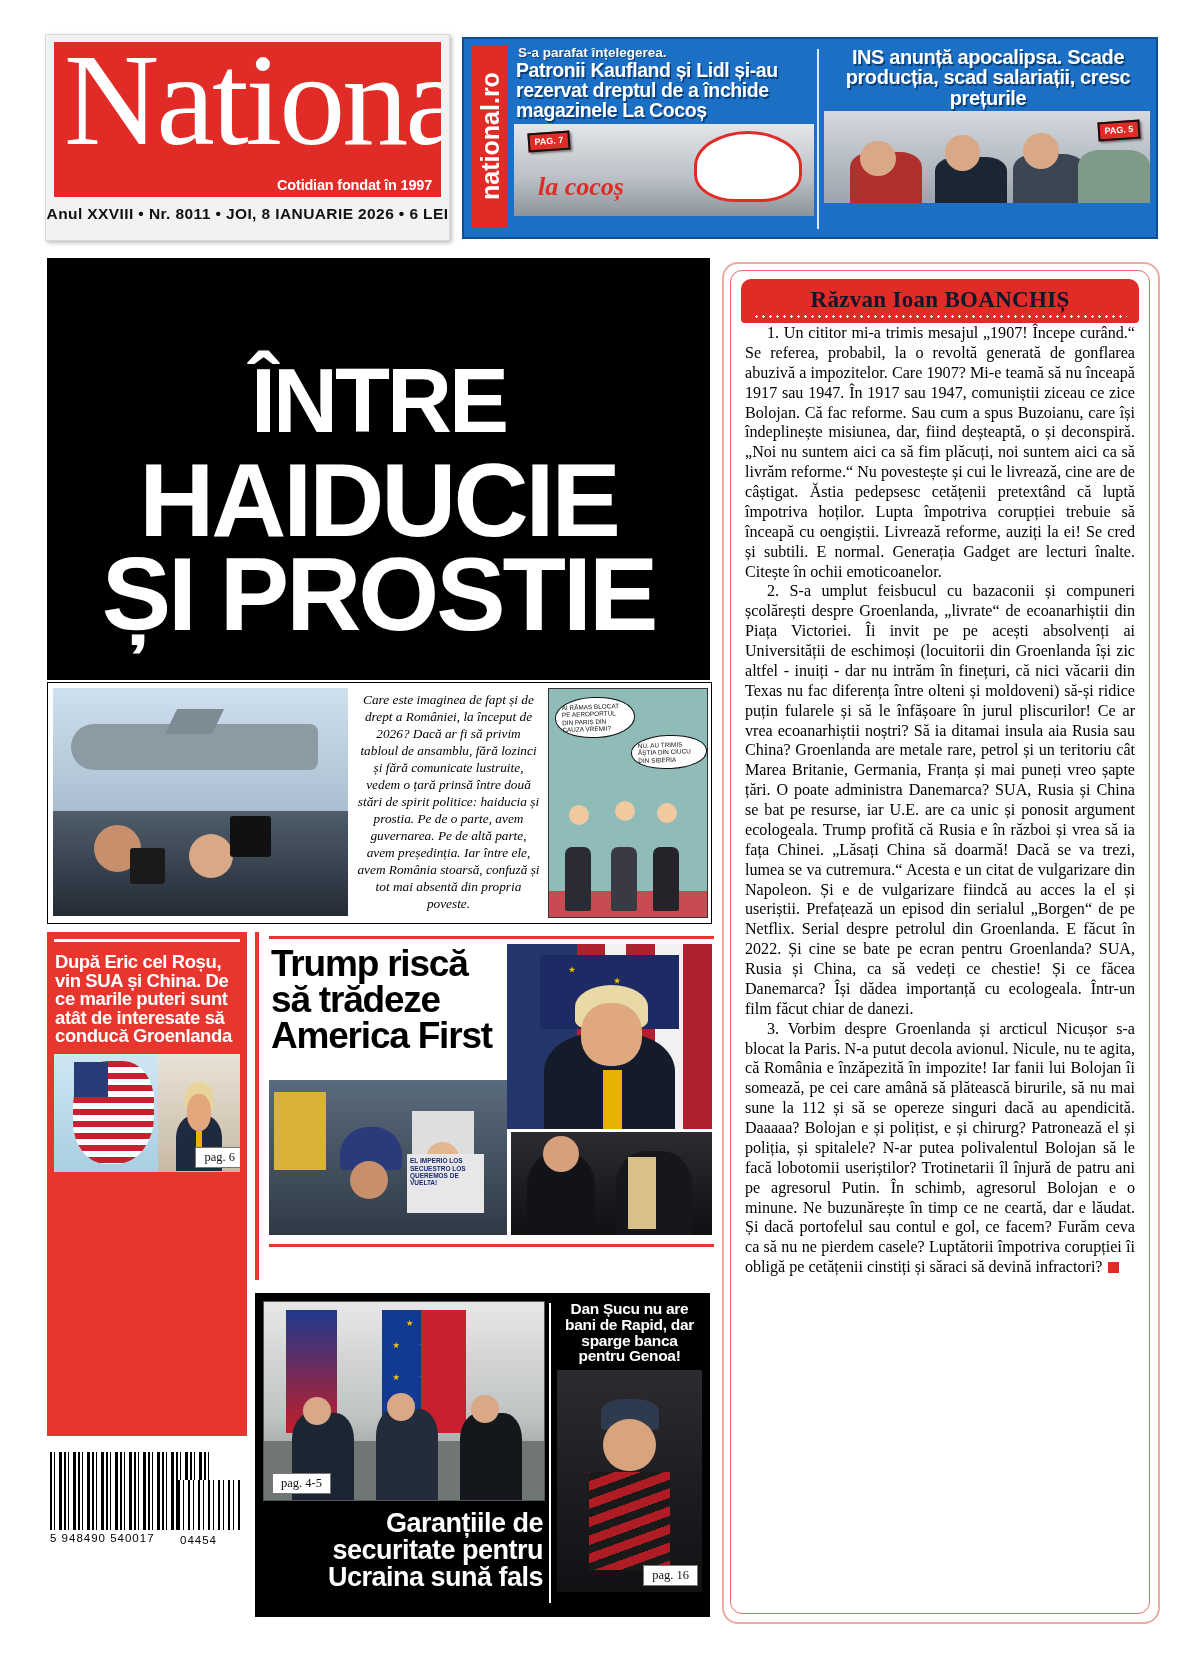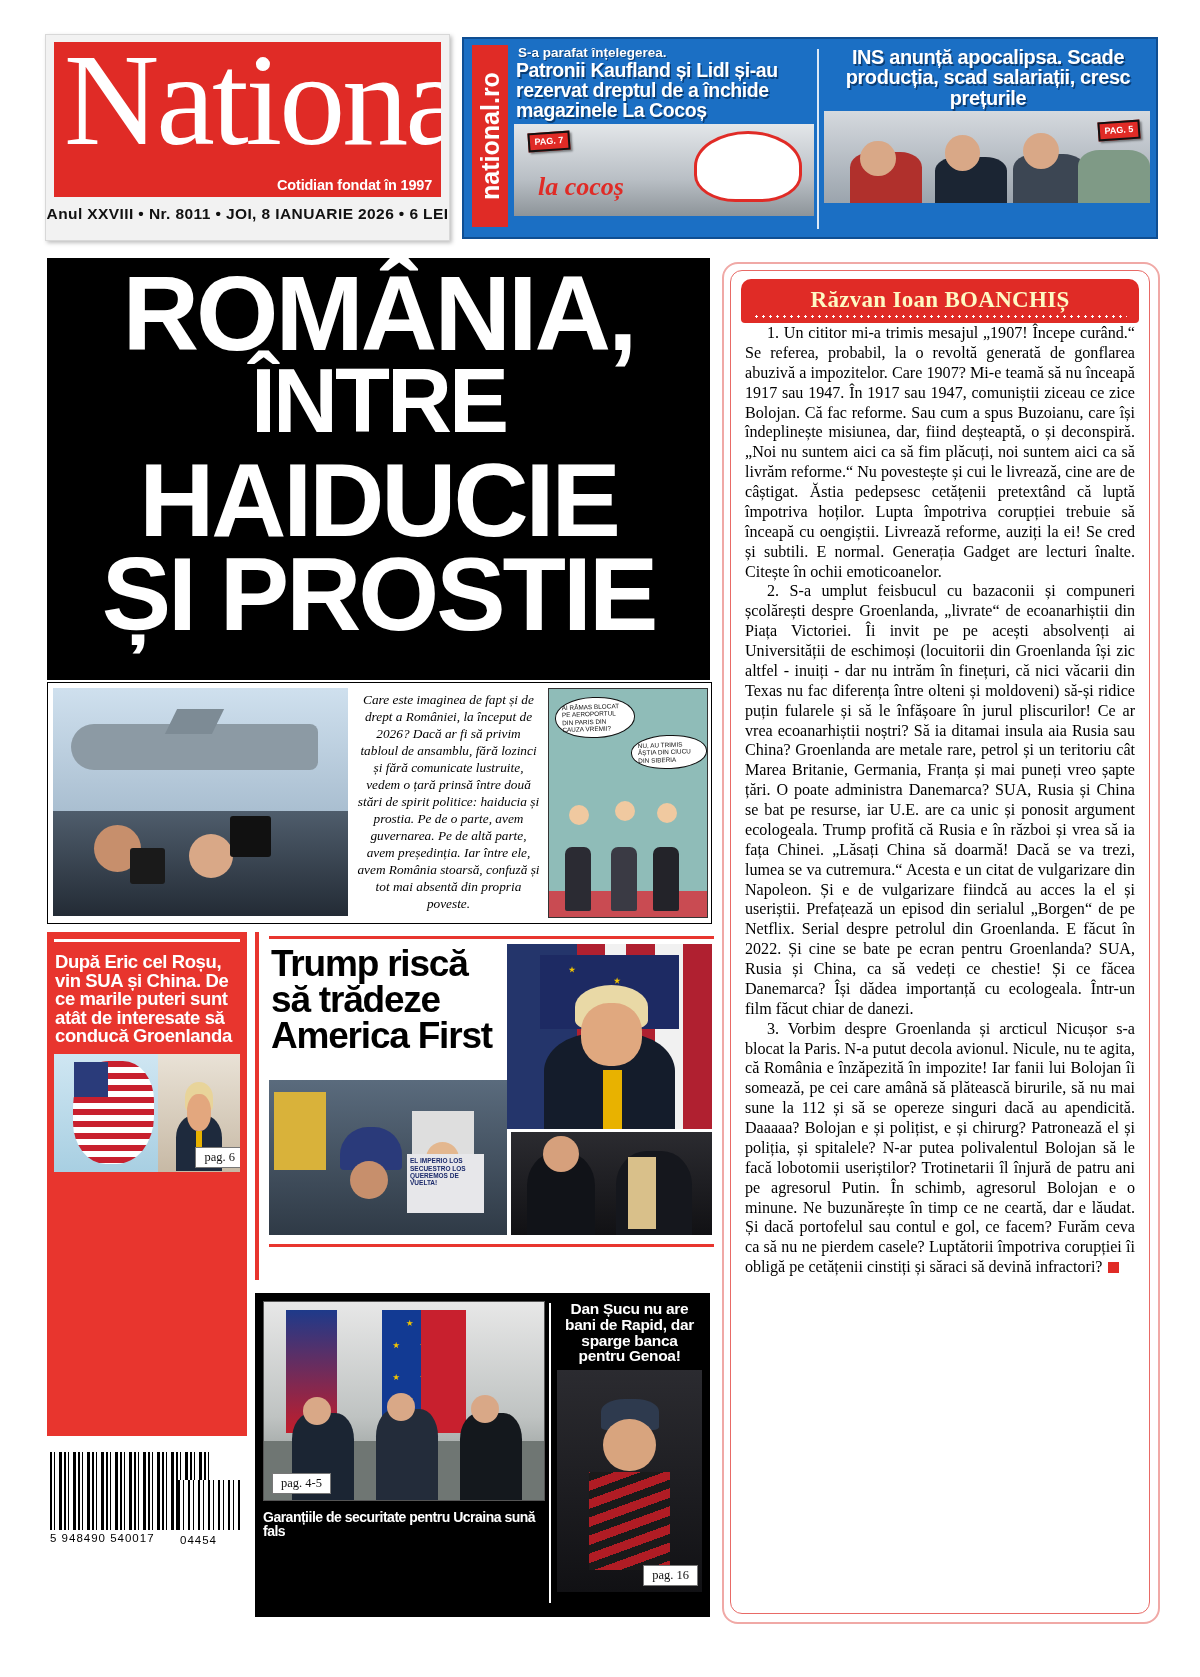--- a/index.html
+++ b/index.html
@@ -74,35 +74,35 @@
   .trump-photo{position:absolute;left:248px;top:12px;width:205px;height:185px;}
   .trump-photo2{position:absolute;left:10px;top:148px;width:238px;height:155px;}
   .trump-photo3{position:absolute;left:252px;top:200px;width:201px;height:103px;}
   .trump-badge{position:absolute;left:410px;top:14px;width:36px;padding:4px 2px;font-size:11px;}
   .trump-rule2{position:absolute;left:10px;top:312px;width:445px;height:3px;background:#e8352e;}
 
   
   .bottom{position:absolute;left:255px;top:1293px;width:455px;height:324px;background:#000;}
   .bt-left{position:absolute;left:8px;top:8px;width:280px;}
   .bt-photo{width:280px;height:198px;position:relative;overflow:hidden;border:1px solid #555;text-align:center;}
-  .bt-cap{color:#fff;font-weight:bold;font-size:14px;line-height:1.0;text-align:left;margin-top:9px;
+  .bt-cap{color:#fff;font-weight:bold;font-size:27px;line-height:1.0;text-align:right;margin-top:9px;
     letter-spacing:-0.5px;}
   .bt-div{position:absolute;left:294px;top:10px;width:2px;height:300px;background:#fff;}
   .bt-right{position:absolute;left:302px;top:8px;width:145px;}
   .bt-rh{color:#fff;font-weight:bold;font-size:15.5px;line-height:1.02;text-align:center;letter-spacing:-0.3px;}
   .bt-rphoto{margin-top:6px;width:145px;height:222px;position:relative;overflow:hidden;}
 
   
   .opinion{position:absolute;left:722px;top:262px;width:434px;height:1358px;background:#fff;
     border:2px solid #f0a9a6;border-radius:16px;box-shadow:0 0 0 2px #fff inset;}
   .op-inner{position:absolute;left:6px;top:6px;width:418px;height:1342px;
     border:1px solid #e86a66;border-radius:12px;overflow:hidden;}
   .op-author{margin:8px 10px 0 10px;background:#e02b26;border-radius:10px 10px 4px 4px;
     padding:8px 0 10px 0;text-align:center;position:relative;}
-  .op-author span{color:#fef9c3;font-weight:bold;font-size:23px;letter-spacing:.3px;
+  .op-author span{color:#0f172a;font-weight:bold;font-size:23px;letter-spacing:.3px;
     font-family:"Liberation Serif",serif;margin-top:7px;}
   .op-dots{position:absolute;left:12px;right:12px;bottom:5px;height:3px;
     background-image:radial-gradient(circle,#fff 0 1.2px,transparent 1.3px);
     background-size:7px 3px;}
   .op-title{font-family:"Liberation Serif",serif;font-size:35px;line-height:1.08;text-align:center;
     margin:12px 14px 8px 14px;color:#000;}
   .op-body{font-family:"Liberation Serif",serif;font-size:16.1px;line-height:1.235;text-align:justify;
     margin:0 14px;color:#000;}
   .op-body p{margin:0;text-indent:22px;}
   .sq{display:inline-block;width:11px;height:11px;background:#e02b26;margin-left:5px;vertical-align:-1px;}
@@ -191,21 +191,20 @@
         <div class="f-man" style="left:78%;background:#7f9a86;height:58%;"></div>
         <div class="f-head" style="left:11%;top:32%;"></div>
         <div class="f-head" style="left:37%;top:26%;"></div>
         <div class="f-head" style="left:61%;top:24%;"></div>
         <div class="pagbadge" style="right:10px;top:10px;width:30px;font-size:9px;">PAG. 5</div>
       </div>
     </div>
   </div>
 
   <div class="mainhead">
-    <div class="mh-line mh1">ROMÂNIA,</div>
     <div class="mh-line mh2">ÎNTRE</div>
     <div class="mh-line mh3">HAIDUCIE</div>
     <div class="mh-line mh4">ȘI PROSTIE</div>
     <div class="pagbadge mh-badge">PAG. 2-3</div>
   </div>
 
   <div class="photostrip">
     <div class="ps-photo f-sky">
       <div style="position:absolute;left:6%;top:16%;width:84%;height:20%;background:#8c9aa4;border-radius:40px 14px 14px 40px;"></div>
       <div style="position:absolute;left:40%;top:9%;width:16%;height:11%;background:#7d8b95;transform:skewX(-26deg);"></div>

